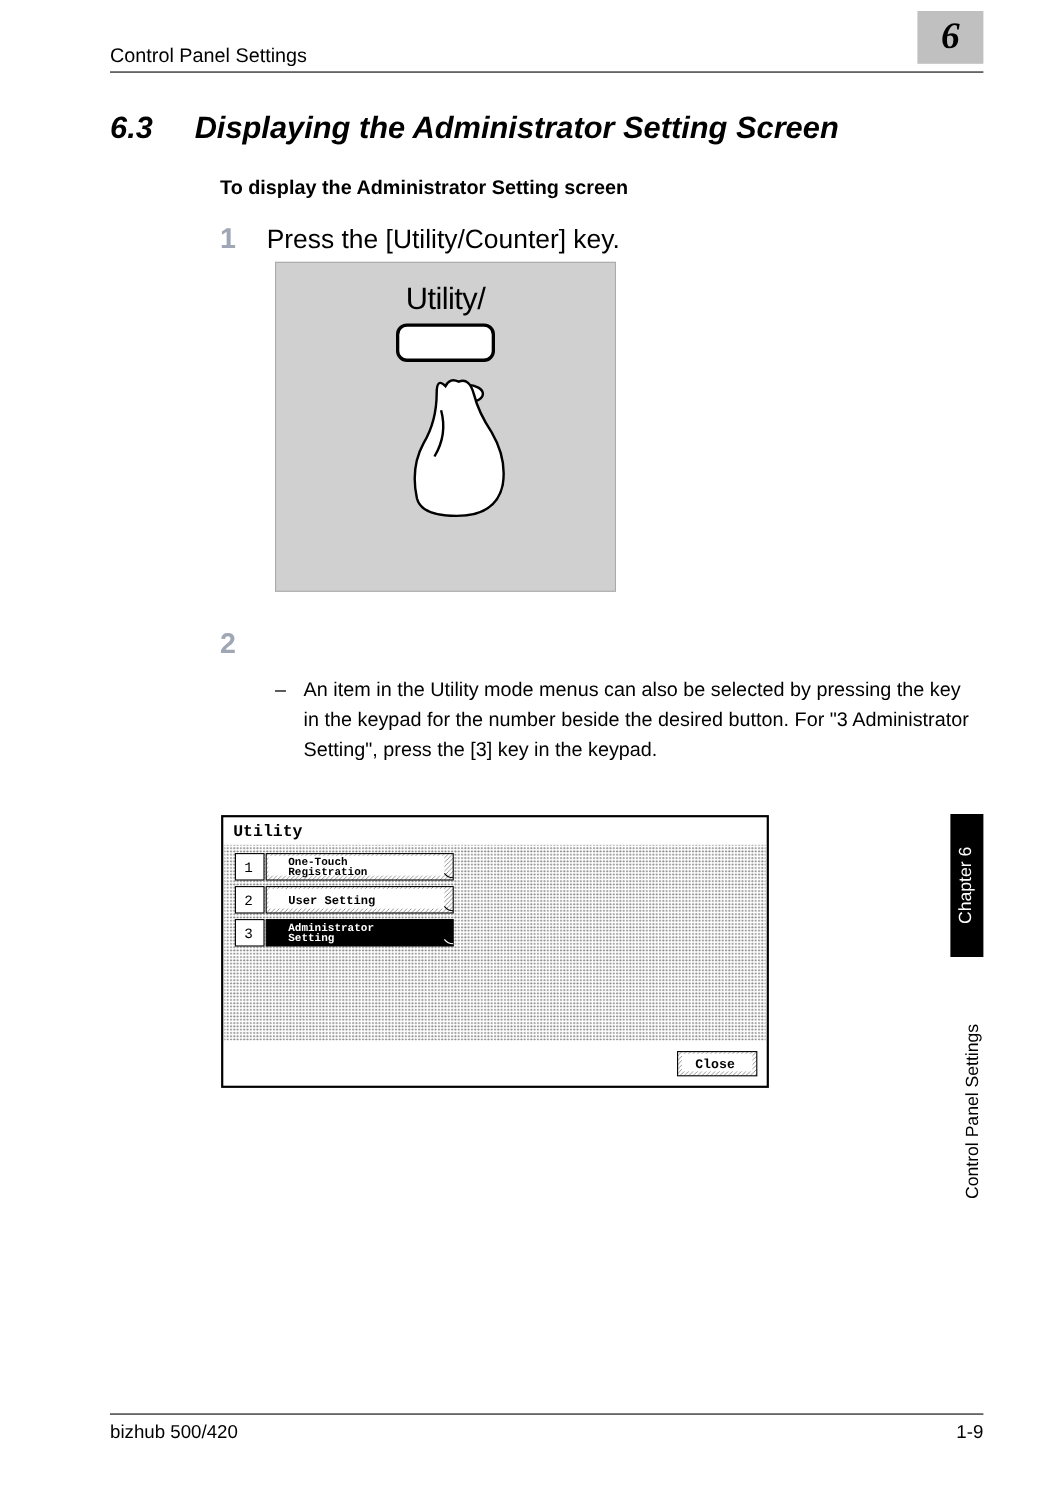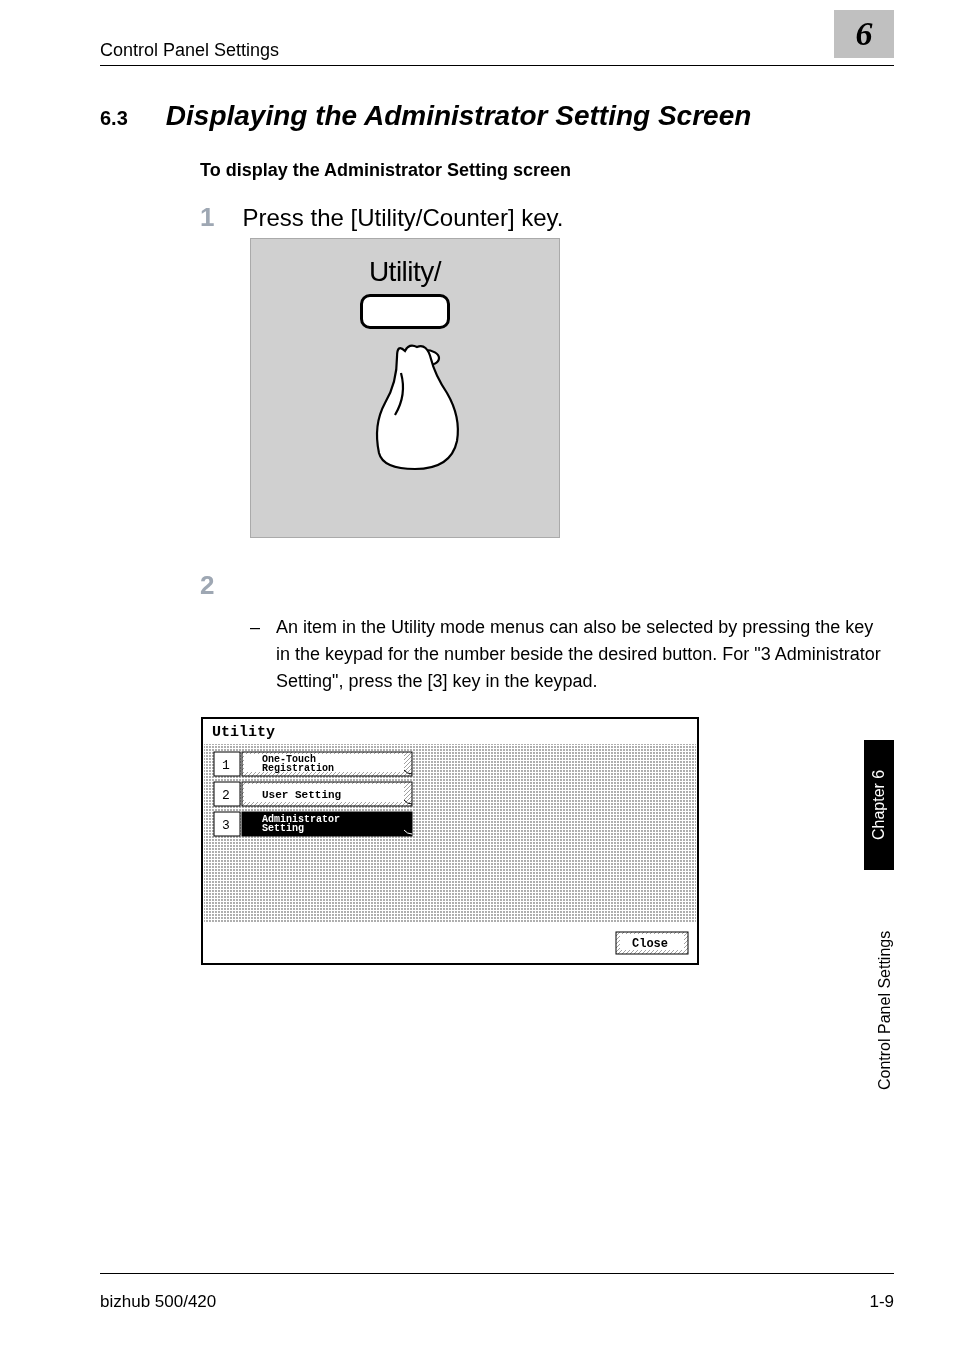--- a/index.html
+++ b/index.html
@@ -46,22 +46,23 @@
     }
     .section-title {
       position: absolute;
       top: 100px;
       left: 100px;
       display: flex;
       align-items: baseline;
       gap: 38px;
     }
     .section-number {
-      font-size: 20px;
-      font-weight: bold;
+      font-size: 28px;
+      font-weight: bold;
+      font-style: italic;
     }
     .section-heading {
       font-size: 28px;
       font-weight: bold;
       font-style: italic;
     }
     .subheading {
       position: absolute;
       top: 160px;
       left: 200px;
@@ -132,21 +133,21 @@
       border: 3px solid #000;
       border-radius: 10px;
       background: #fff;
     }
     .finger-svg {
       display: block;
       margin: 4px auto 0;
     }
     .illustration2 {
       position: absolute;
-      top: 716px;
+      top: 740px;
       left: 200px;
       width: 500px;
       height: 250px;
     }
     .vertical-text {
       position: absolute;
       right: 60px;
       writing-mode: vertical-rl;
       transform: rotate(180deg);
       font-size: 16px;
@@ -169,21 +170,21 @@
       justify-content: center;
     }
     .footer {
       position: absolute;
       bottom: 40px;
       left: 100px;
       right: 60px;
       border-top: 1px solid #000;
       display: flex;
       justify-content: space-between;
-      padding-top: 18px;
+      padding-top: 6px;
       font-size: 17px;
     }
   </style>
 </head>
 <body>
 
 <div class="header-line">
   <span class="header-text">Control Panel Settings</span>
 </div>
 

